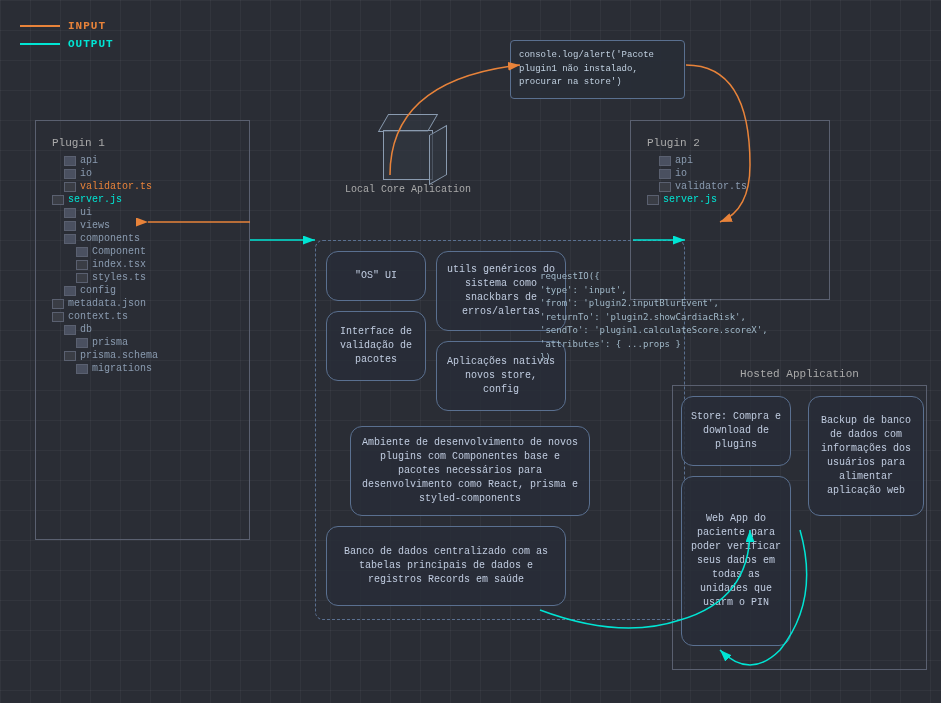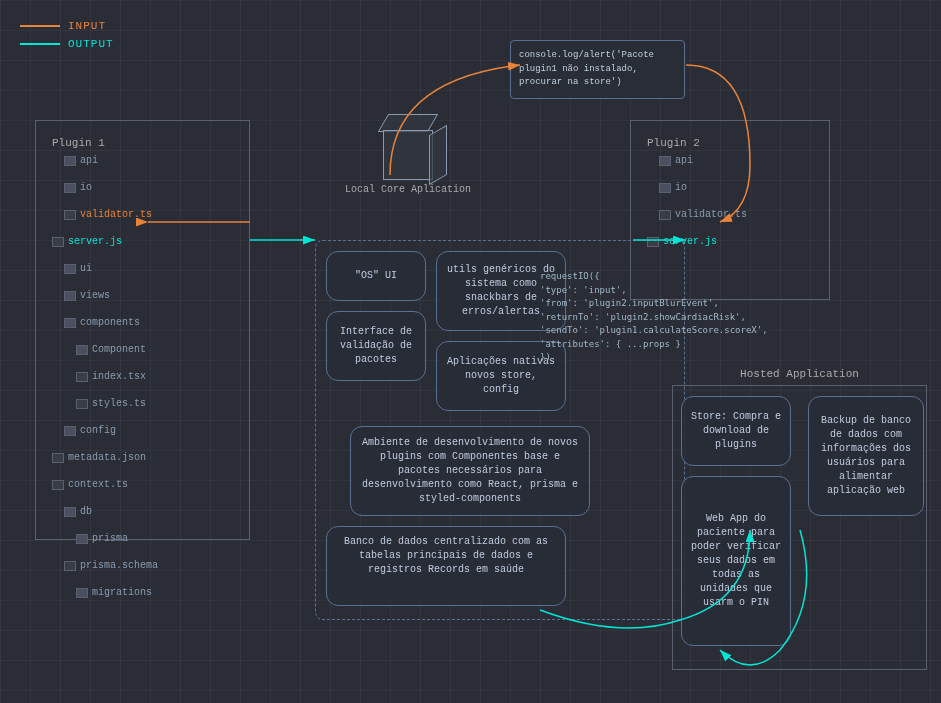--- a/index.html
+++ b/index.html
@@ -29,21 +29,21 @@
       display: flex;
       align-items: center;
       gap: 8px;
     }
     .legend-line {
       width: 40px;
       height: 2px;
     }
     .legend-label {
       font-size: 11px;
-      font-weight: normal;
+      font-weight: bold;
       letter-spacing: 1px;
     }
     .input-color { background-color: #e8833a; }
     .output-color { background-color: #00e5d4; }
     .input-text { color: #e8833a; }
     .output-text { color: #00e5d4; }
 
     
     .plugin-box {
       position: absolute;
@@ -52,21 +52,21 @@
       padding: 16px;
     }
     .plugin-title {
       font-size: 11px;
       color: #aaa;
       margin-bottom: 6px;
     }
     .file-tree {
       display: flex;
       flex-direction: column;
-      gap: 16px;
+      gap: 2px;
     }
     .file-item {
       display: flex;
       align-items: center;
       gap: 4px;
       font-size: 10px;
       color: #8a9bb0;
     }
     .file-icon {
       width: 12px;
@@ -331,21 +331,21 @@
   </div>
 
   <div class="rounded-box" style="top:100px;left:120px;width:130px;height:70px;display:flex;align-items:center;justify-content:center;">
     <span>Aplicações nativas novos store, config</span>
   </div>
 
   <div class="rounded-box" style="top:185px;left:10px;width:240px;height:90px;display:flex;align-items:center;justify-content:center;margin-left:24px;">
     <span>Ambiente de desenvolvimento de novos plugins com Componentes base e pacotes necessários para desenvolvimento como React, prisma e styled-components</span>
   </div>
 
-  <div class="rounded-box" style="top:285px;left:10px;width:240px;height:80px;display:flex;justify-content:center;">
+  <div class="rounded-box" style="top:285px;left:10px;width:240px;height:80px;display:flex;align-items:center;justify-content:center;">
     <span>Banco de dados centralizado com as tabelas principais de dados e registros Records em saúde</span>
   </div>
 </div>
 
 <div class="request-io-box">
   <pre>requestIO({
 'type': 'input',
 'from': 'plugin2.inputBlurEvent',
 'returnTo': 'plugin2.showCardiacRisk',
 'sendTo': 'plugin1.calculateScore.scoreX',

